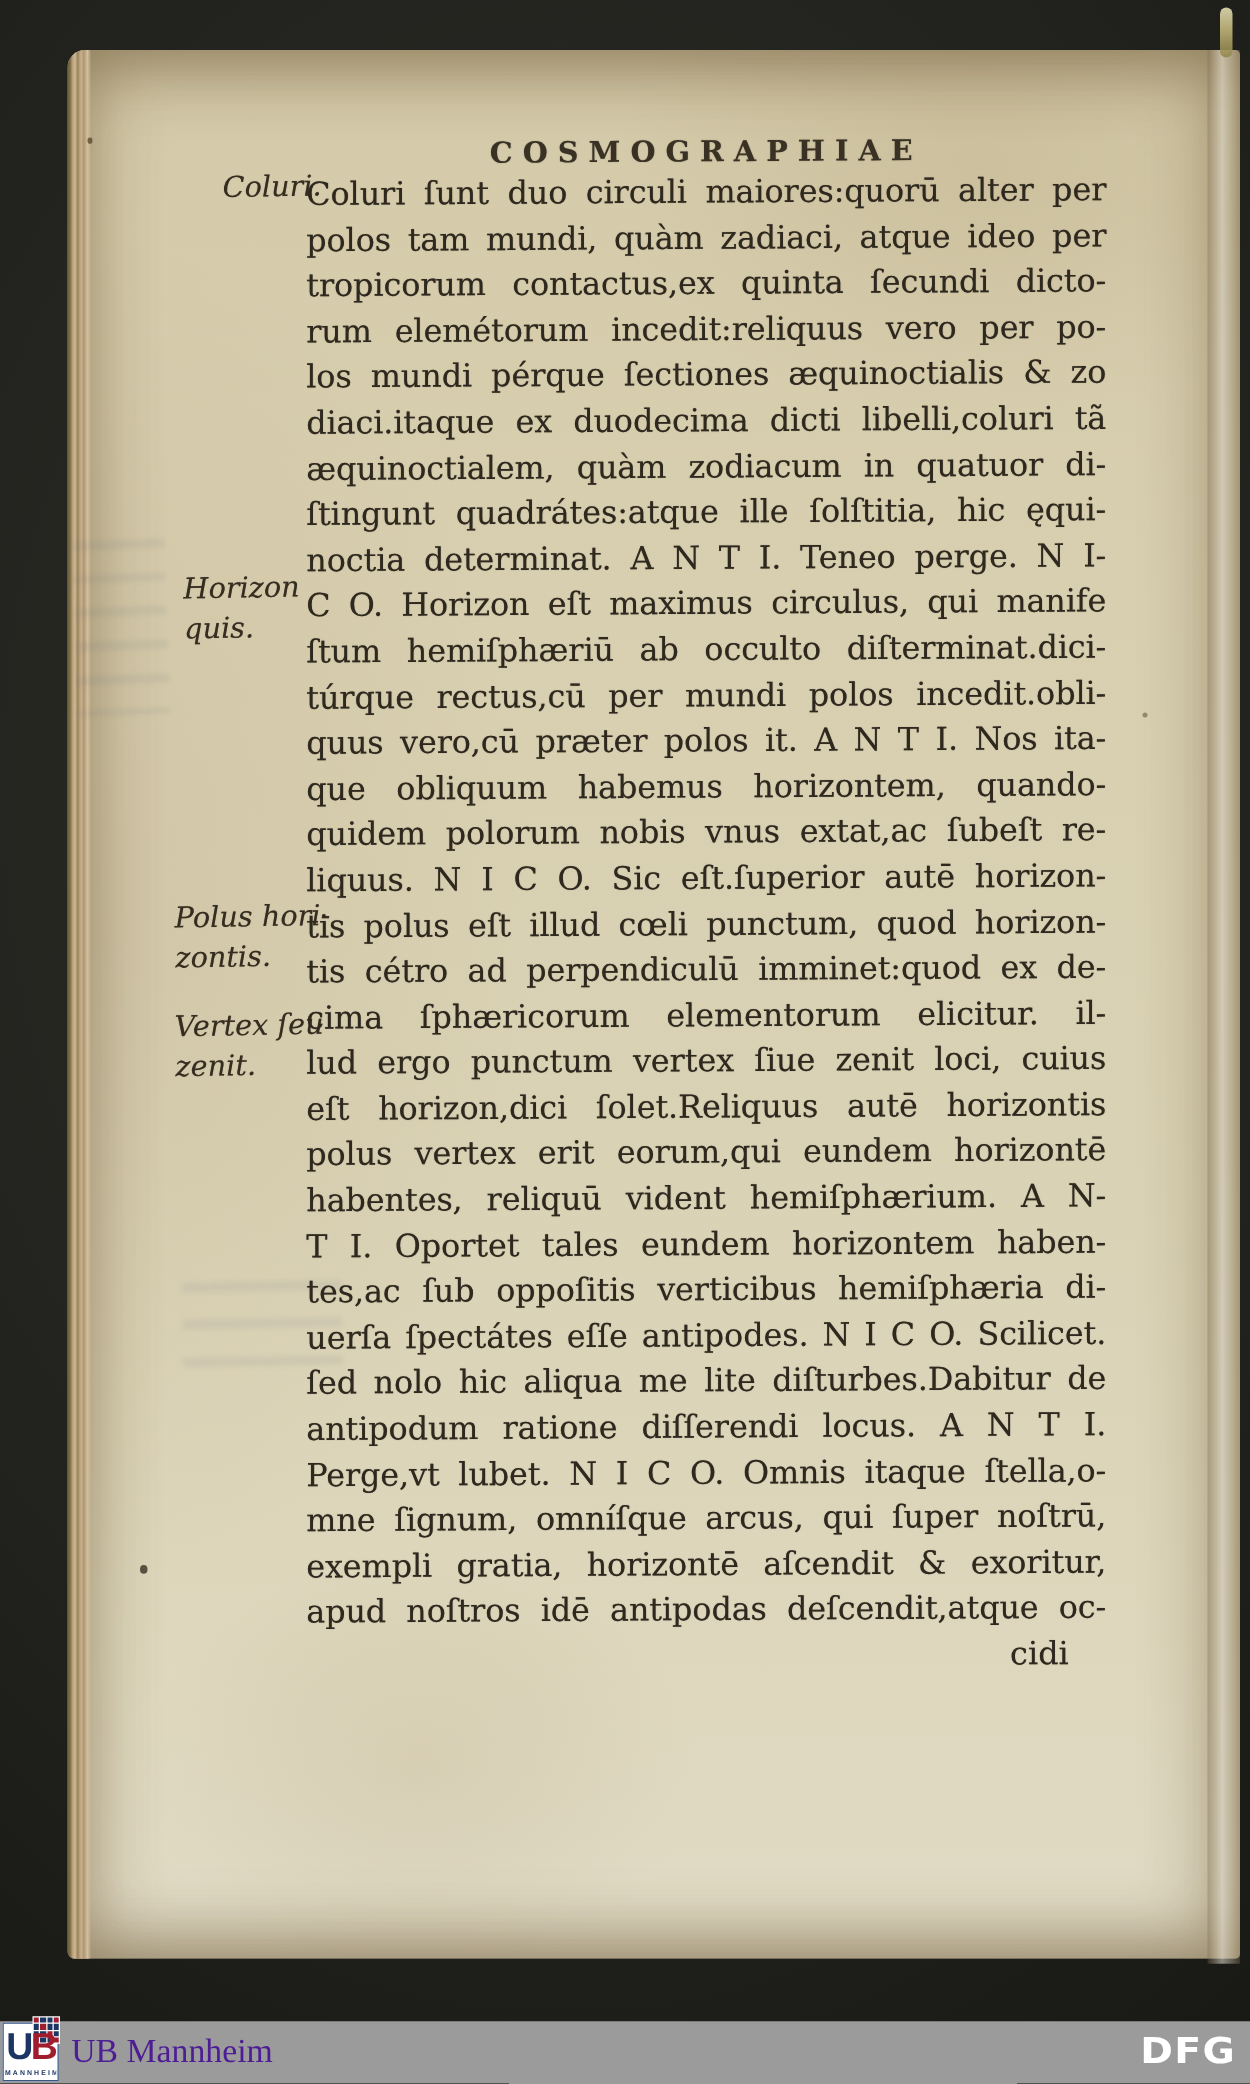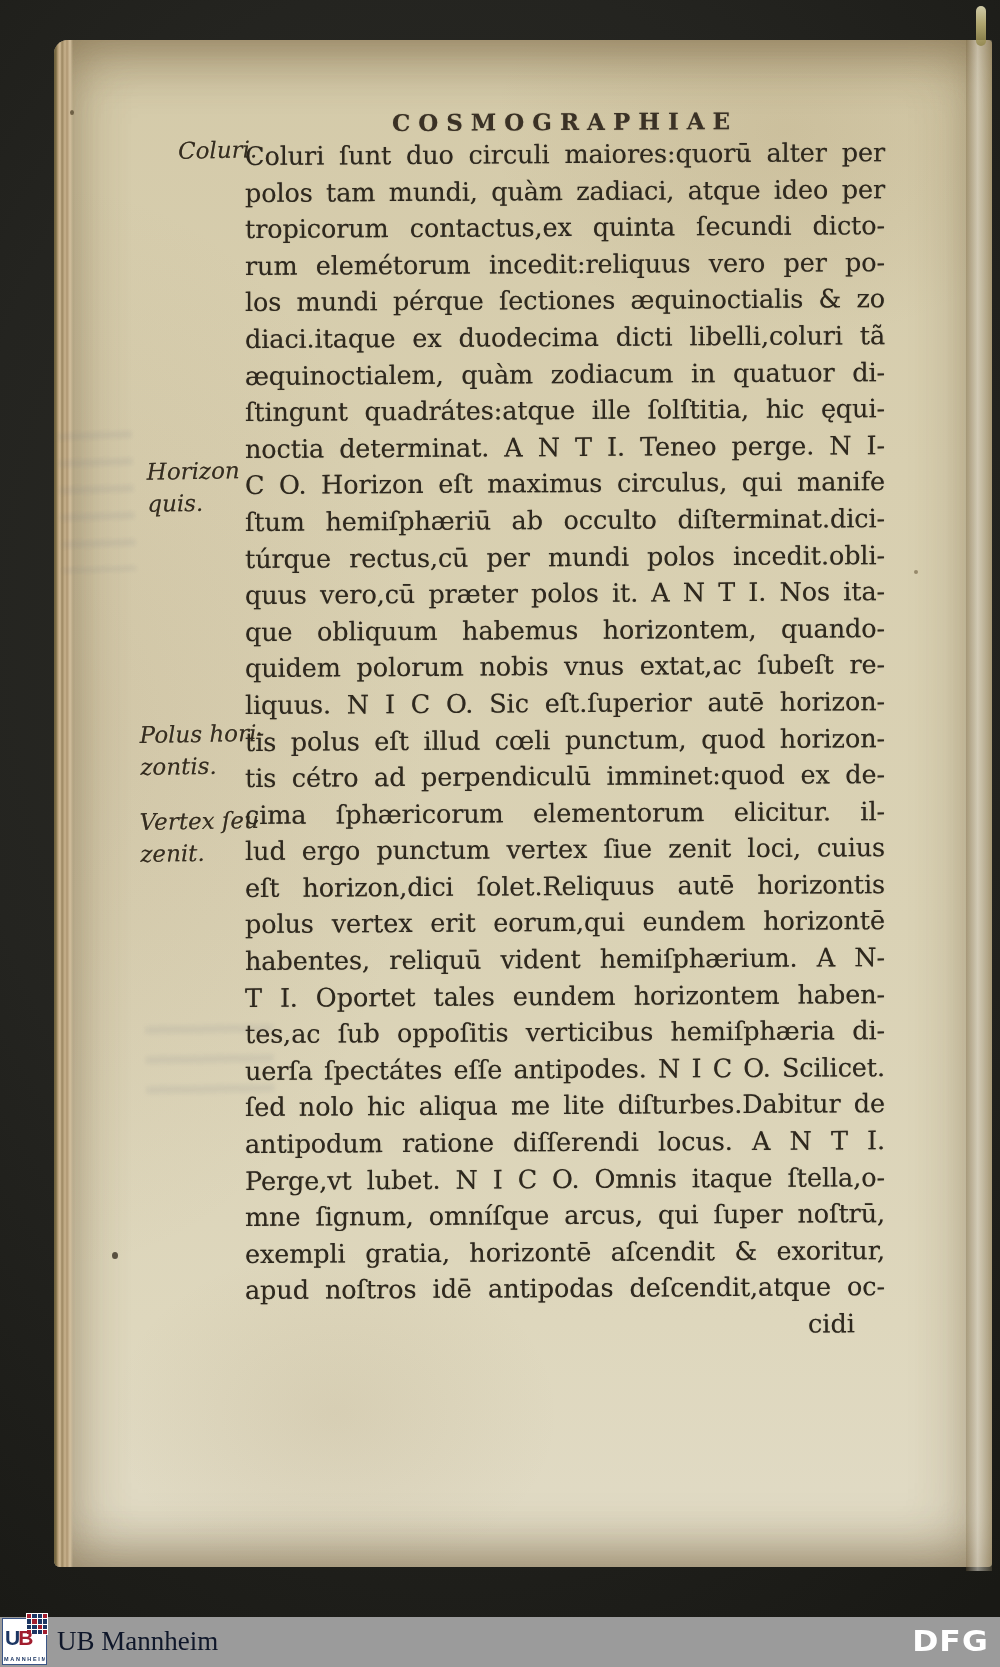--- a/index.html
+++ b/index.html
@@ -99,40 +99,40 @@
     position:absolute;left:0;right:0;top:1617px;height:50px;
     background:#9b9b9b;z-index:5;
   }
   .ub-logo{
     position:absolute;left:2px;top:1px;width:45px;height:47px;
     background:#ffffff;border:1px solid #3a5586;box-sizing:border-box;
   }
   .ub-letters{
     position:absolute;left:2px;top:4px;
     font-family:"Liberation Sans", sans-serif;font-weight:bold;
-    font-size:21px;line-height:30px;letter-spacing:-2px;
+    font-size:30px;line-height:30px;letter-spacing:-2px;
   }
   .ub-letters .u{color:#1c3663;}
   .ub-letters .b{color:#a11d2e;}
   .ub-city{
     position:absolute;left:1px;right:1px;bottom:2px;
     font-family:"Liberation Sans", sans-serif;font-weight:bold;
     font-size:5.5px;letter-spacing:1.7px;color:#1c3663;text-align:center;
     white-space:nowrap;overflow:hidden;
   }
   .ub-grid{
     position:absolute;right:-2px;top:-6px;width:22px;height:22px;
     display:grid;grid-template-columns:repeat(4,1fr);grid-template-rows:repeat(4,1fr);
     gap:1px;background:#ffffff;padding:1px;box-sizing:border-box;
   }
   .ub-grid span{display:block;}
   .gb{background:#1c3663;} .gr{background:#a11d2e;}
   .footer-title{
     position:absolute;left:57px;top:50%;transform:translateY(-52%);
-    font-family:"Liberation Serif", serif;font-size:27px;color:#0f172a;
+    font-family:"Liberation Serif", serif;font-size:27px;color:#4c1d95;
   }
   .dfg-logo{
     position:absolute;right:13px;top:50%;transform:translateY(-52%) scale(1.05,0.95);
     font-family:"DejaVu Sans", sans-serif;font-weight:800;
     font-size:30px;color:#ffffff;letter-spacing:1px;
   }
 </style>
 </head>
 <body>
 

